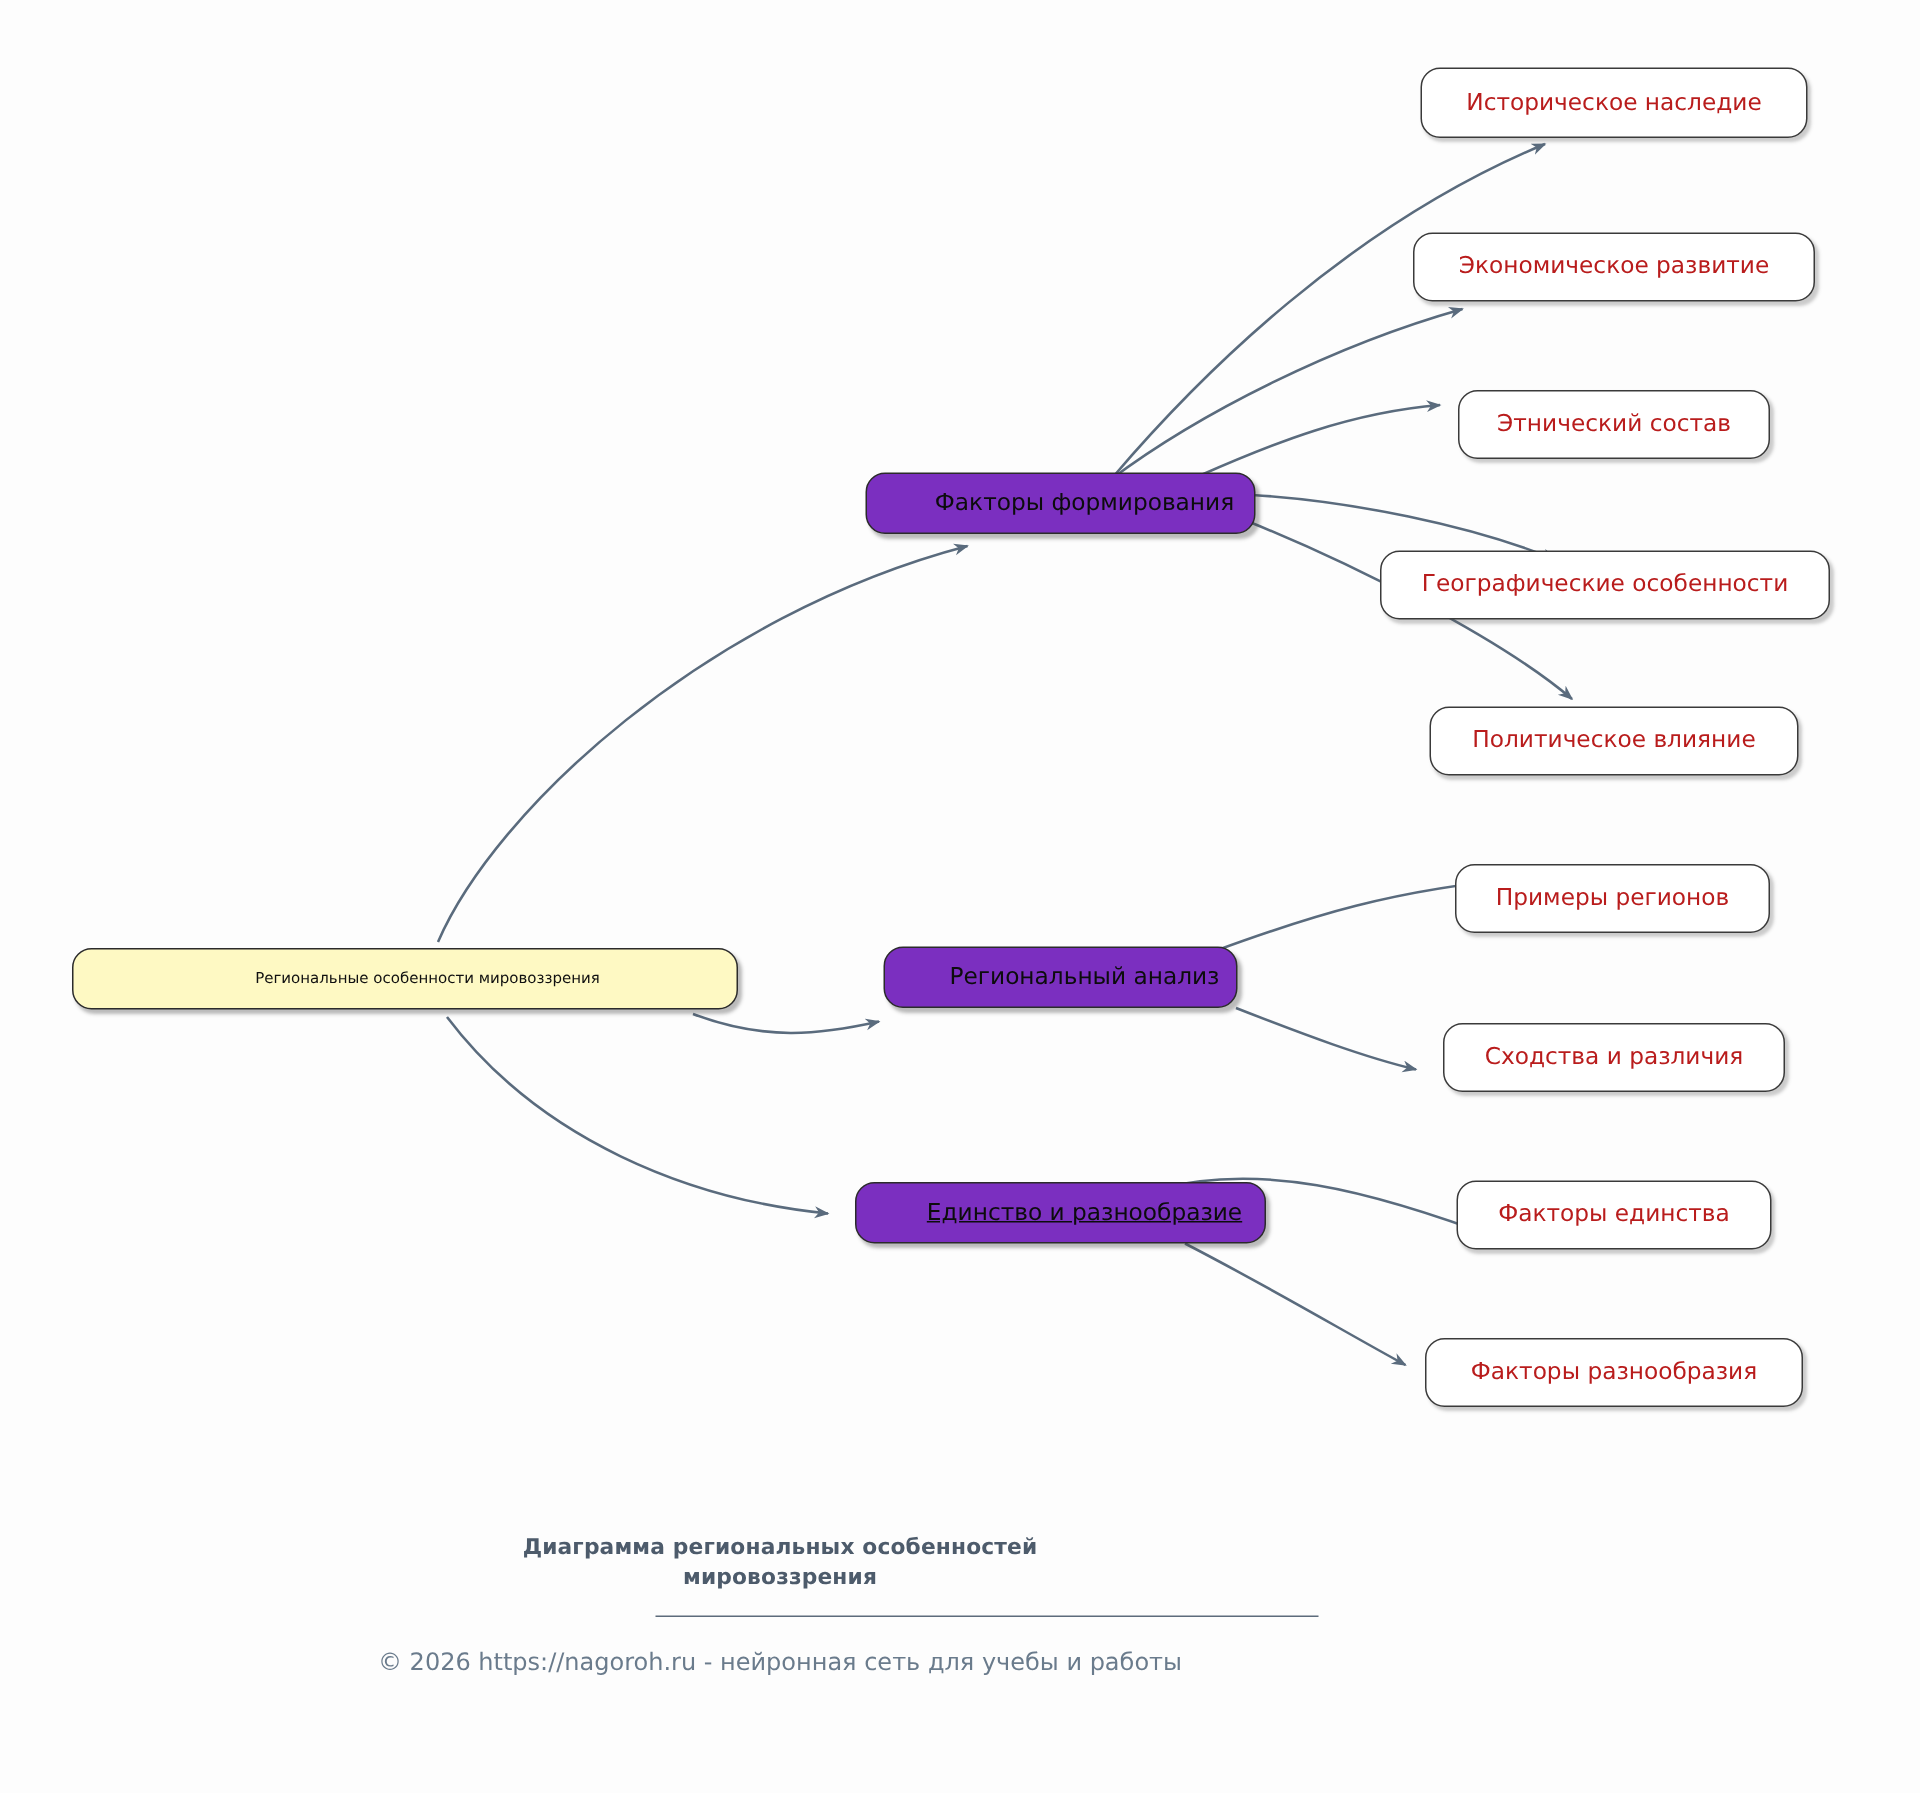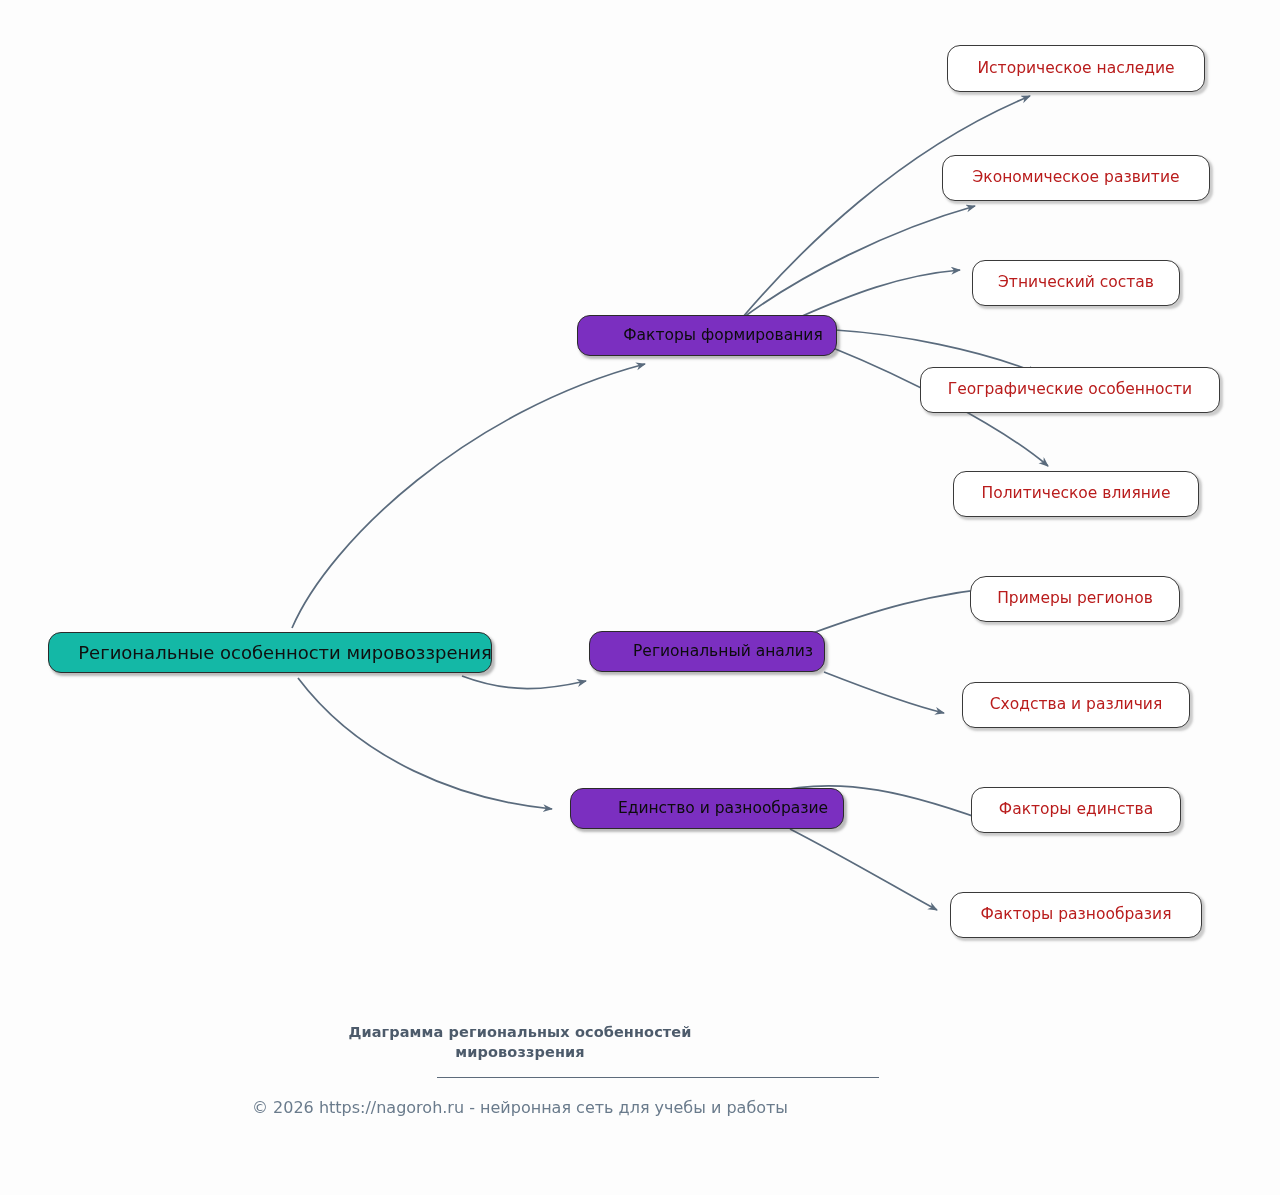--- a/index.html
+++ b/index.html
@@ -40,25 +40,25 @@
     box-sizing: border-box;
     display: flex;
     align-items: center;
     justify-content: center;
     text-align: center;
     white-space: nowrap;
     line-height: 1.1;
   }
 
   .node-root {
-    background: #14b8a6;
+    background: #fef9c3;
     border: 1.6px solid #2b2b2b;
     border-radius: 13px;
     color: #101010;
-    font-size: 18px;
+    font-size: 10px;
     box-shadow: 2.5px 3px 2.5px rgba(60,60,60,0.35);
     padding-left: 30px;
   }
 
   .node-branch {
     background: #7b2fc0;
     border: 1.6px solid #2b2b2b;
     border-radius: 13px;
     color: #0c0c0c;
     font-size: 15.5px;
@@ -162,29 +162,29 @@
   </div>
 
   <div class="node node-leaf" style="left:953px; top:471px; width:246px; height:46px;">
     <span>Политическое влияние</span>
   </div>
 
   <div class="node node-branch" style="left:589px; top:631px; width:236px; height:41px;">
     <span>Региональный анализ</span>
   </div>
 
-  <div class="node node-leaf" style="left:970px; top:576px; width:210px; height:46px;border-radius:16px;">
+  <div class="node node-leaf" style="left:970px; top:576px; width:210px; height:46px;">
     <span>Примеры регионов</span>
   </div>
 
   <div class="node node-leaf" style="left:962px; top:682px; width:228px; height:46px;">
     <span>Сходства и различия</span>
   </div>
 
-  <div class="node node-branch" style="left:570px; top:788px; width:274px; height:41px;">
+  <div class="node node-branch" style="left:570px; top:788px; width:274px; height:41px;text-decoration:underline;">
     <span>Единство и разнообразие</span>
   </div>
 
   <div class="node node-leaf" style="left:950px; top:892px; width:252px; height:46px;">
     <span>Факторы разнообразия</span>
   </div>
 
   <div class="node node-leaf" style="left:971px; top:787px; width:210px; height:46px;">
     <span>Факторы единства</span>
   </div>

